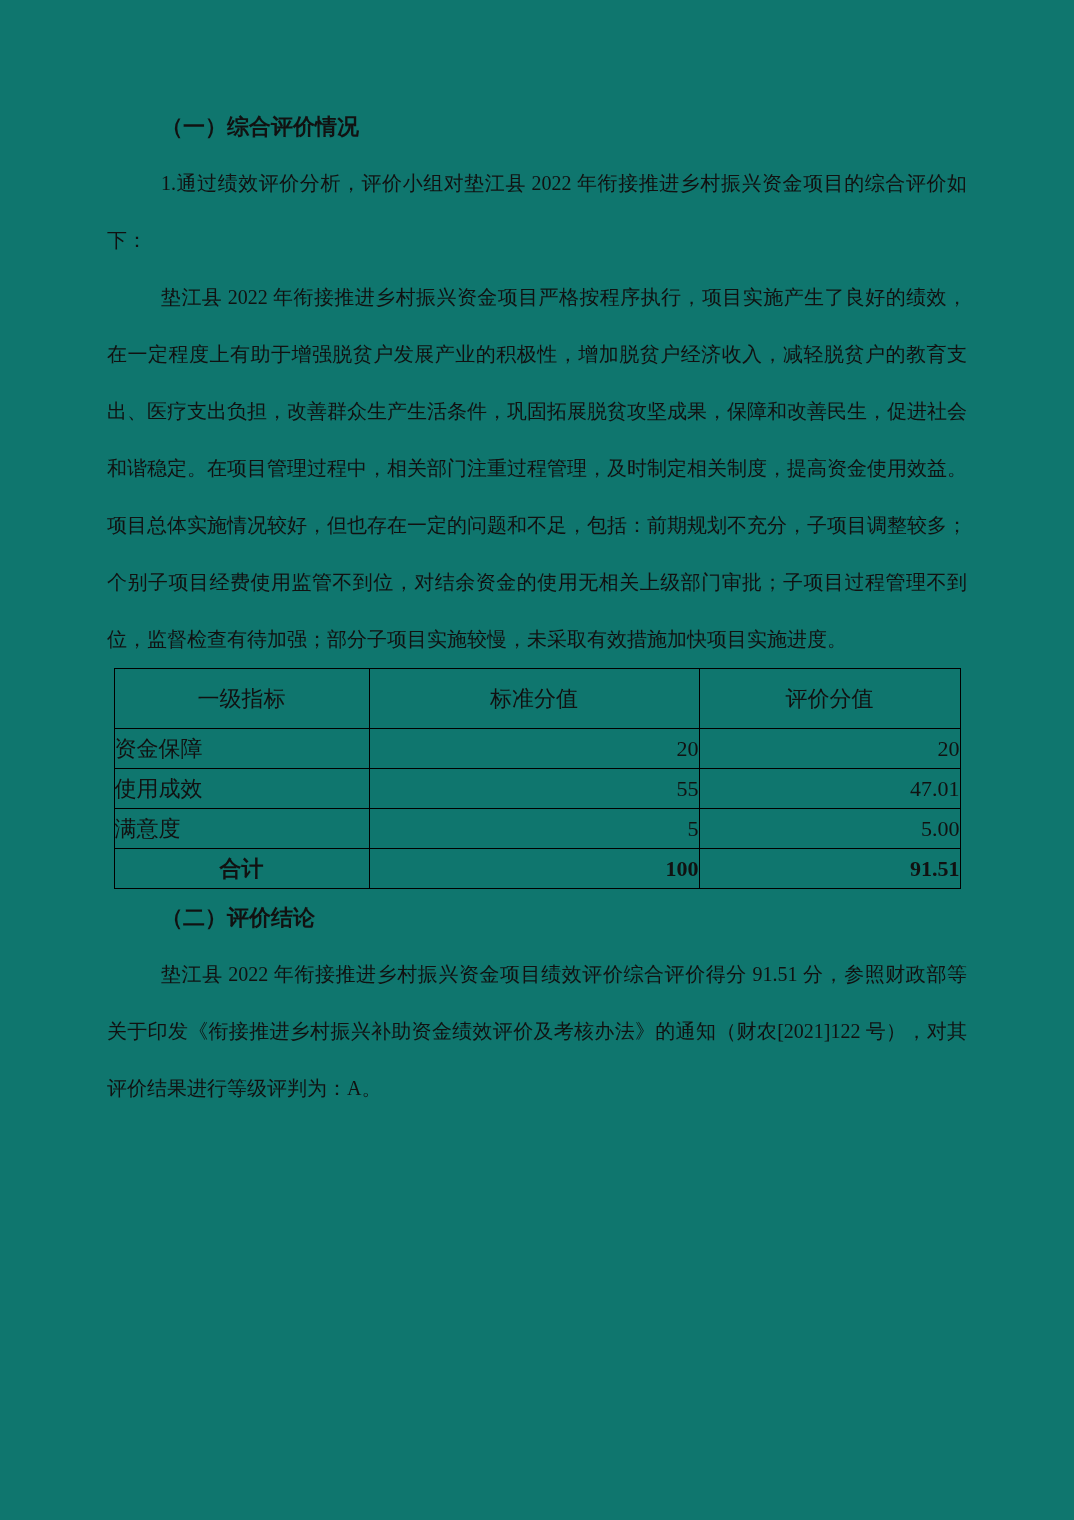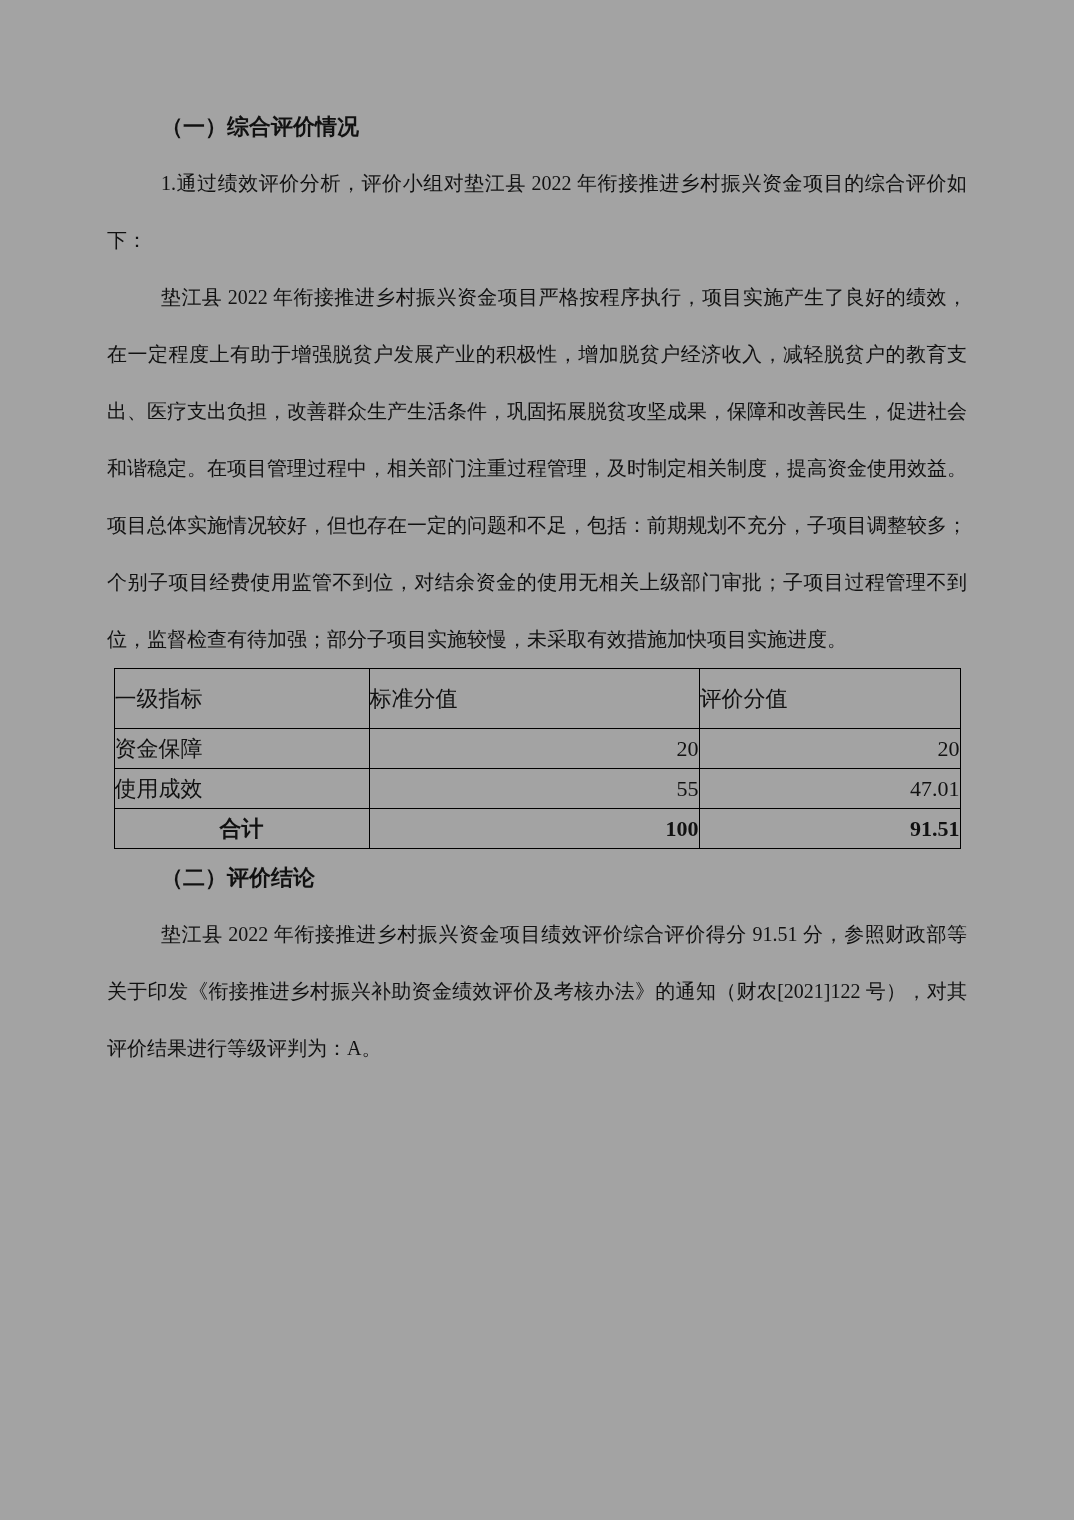--- a/index.html
+++ b/index.html
@@ -10,21 +10,21 @@
     width: 1074px;
     height: 1520px;
     font-family: "Liberation Serif", "DejaVu Serif", serif;
     color: #111111;
     overflow: hidden;
   }
   .page {
     width: 1074px;
     height: 1520px;
     padding: 98px 107px 0 107px;
-    background: #a3a3a3;
+    background: #0f766e;
   }
   .heading {
     font-size: 22px;
     font-weight: bold;
     line-height: 57px;
     text-indent: 54px;
     text-align: justify;
   }
   .para {
     font-size: 20px;
@@ -40,21 +40,21 @@
     table-layout: fixed;
   }
   table.score-table td, table.score-table th {
     border: 1px solid #000000;
     font-size: 22px;
     font-weight: normal;
     height: 40px;
     padding: 0;
     vertical-align: middle;
   }
-  table.score-table th { height: 60px; text-align: left; }
+  table.score-table th { height: 60px; text-align: center; }
   .col-indicator { width: 255px; }
   .col-standard  { width: 330px; }
   .col-score     { width: 261px; }
   td.cell-label  { text-align: left;  padding-left: 14px; }
   td.cell-num    { text-align: right; padding-right: 20px; }
   tr.total-row td { font-weight: bold; }
   tr.total-row td.cell-label { text-align: center; padding-left: 0; }
   .caption {
     font-size: 22px;
     line-height: 57px;
@@ -88,20 +88,25 @@
       <tr>
         <td class="cell-label">资金保障</td>
         <td class="cell-num">20</td>
         <td class="cell-num">20</td>
       </tr>
       <tr>
         <td class="cell-label">使用成效</td>
         <td class="cell-num">55</td>
         <td class="cell-num">47.01</td>
       </tr>
+      <tr>
+        <td class="cell-label">满意度</td>
+        <td class="cell-num">5</td>
+        <td class="cell-num">5.00</td>
+      </tr>
       <tr class="total-row">
         <td class="cell-label">合计</td>
         <td class="cell-num">100</td>
         <td class="cell-num">91.51</td>
       </tr>
     </tbody>
   </table>
 
   <div class="heading">（二）评价结论</div>
 

